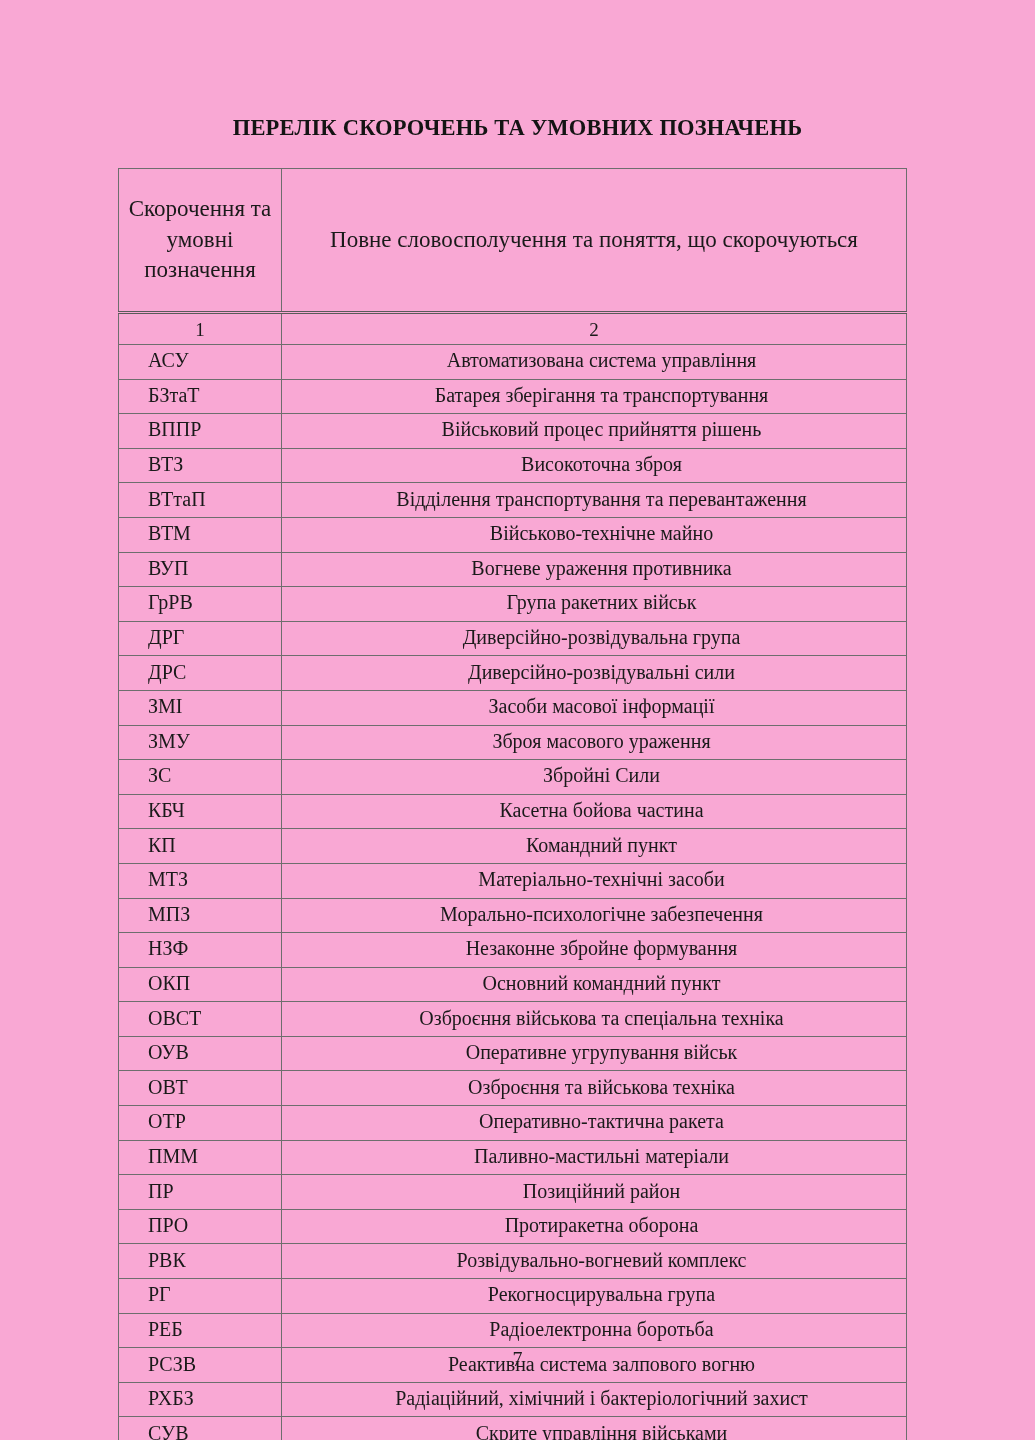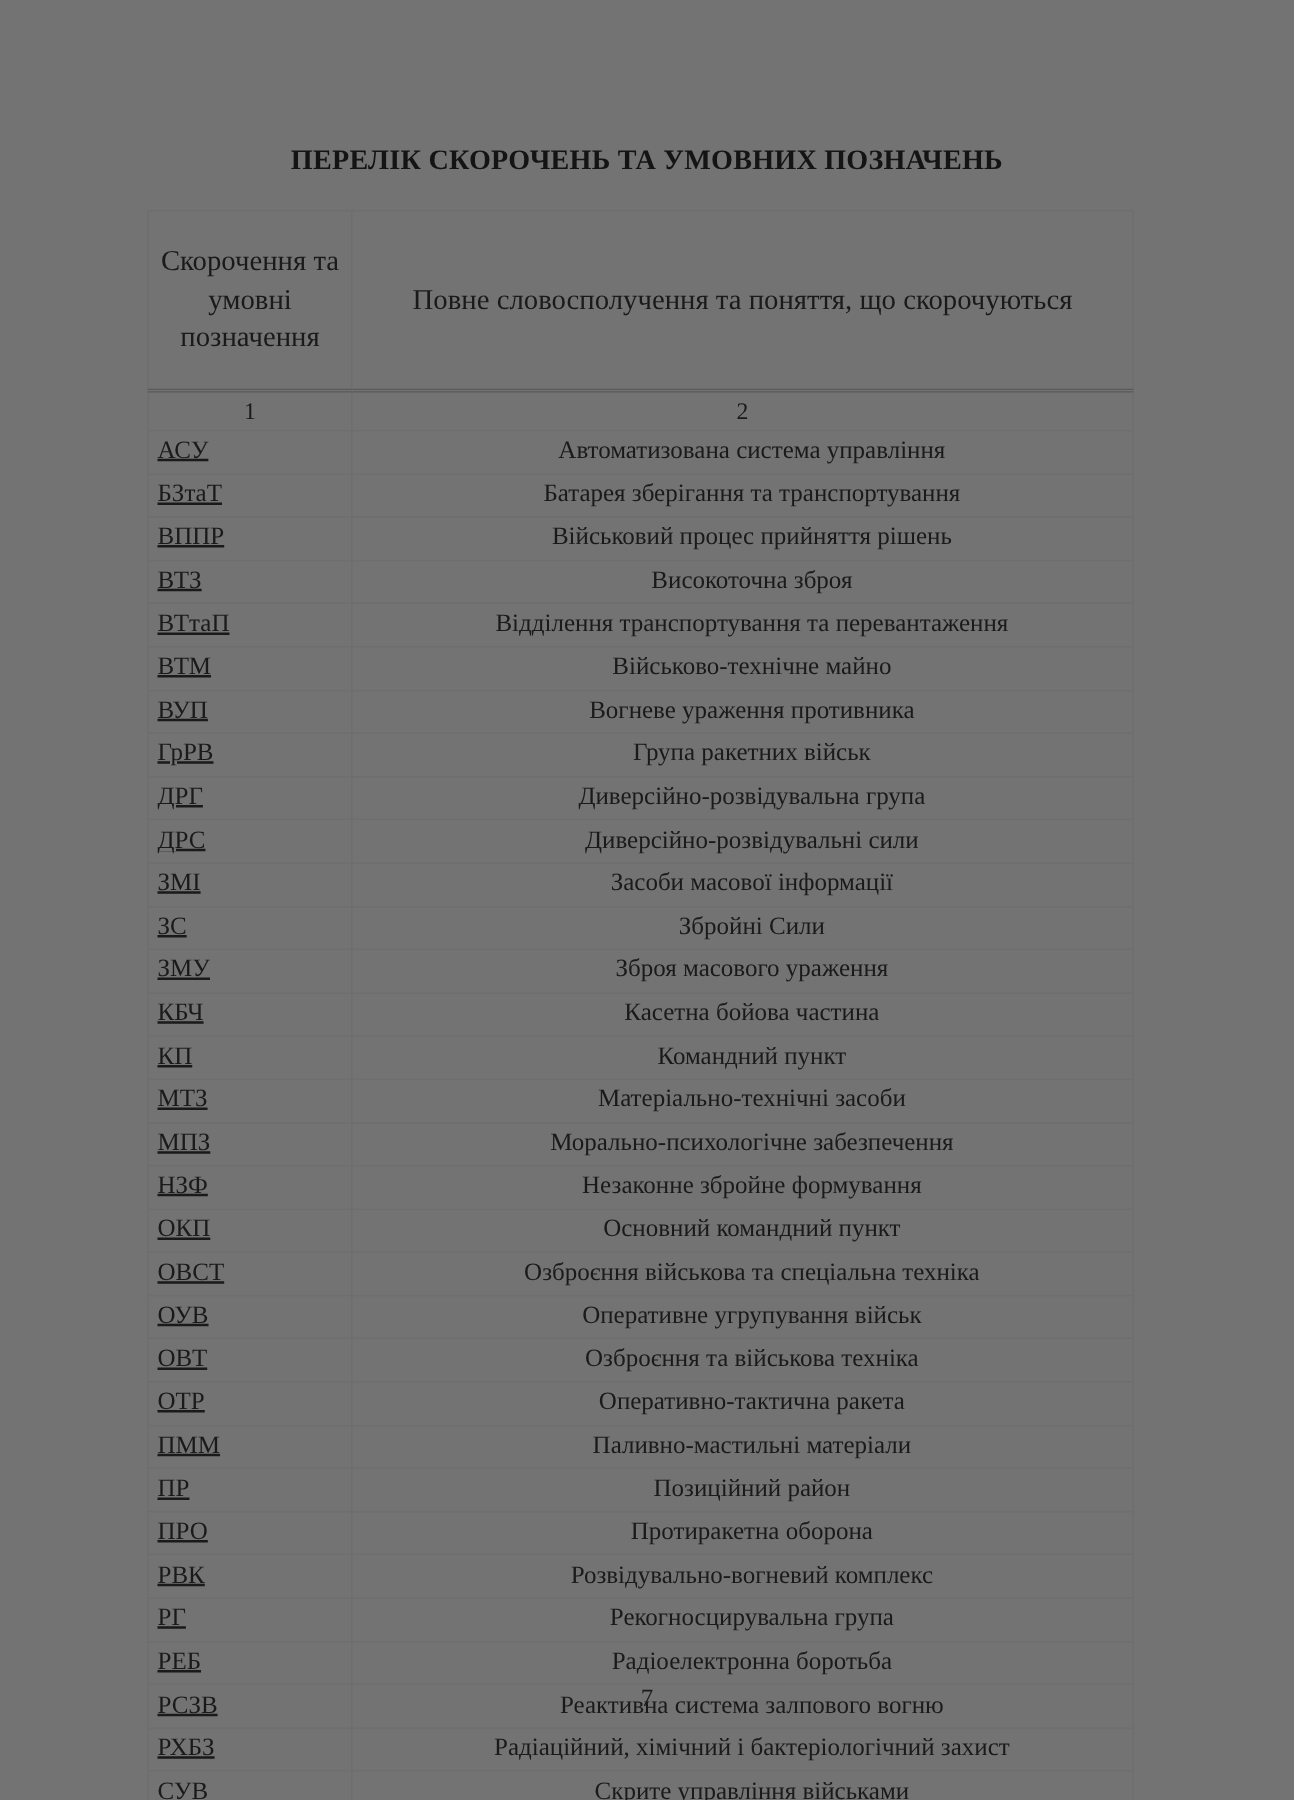--- a/index.html
+++ b/index.html
@@ -13,21 +13,21 @@
     height: 1440px;
     position: relative;
     font-family: "Liberation Serif", "DejaVu Serif", serif;
     color: #1a1a1a;
     overflow: hidden;
   }
 
   .page {
     position: absolute;
     inset: 0;
-    background: #737373;
+    background: #f9a8d4;
   }
 
   
   .doc-title {
     position: absolute;
     top: 114px;
     left: 0;
     width: 1035px;
     text-align: center;
     font-size: 22.5px;
@@ -87,24 +87,23 @@
   }
 
   
   tr.data-row td {
     height: 29.6px;
     line-height: 1.05;
     font-size: 20px;
     padding: 1px 0 3px 0;
   }
   tr.data-row td.cell-abbr {
-    padding-left: 7px;
+    padding-left: 29px;
     text-align: left;
     white-space: nowrap;
-    text-decoration: underline;
   }
   tr.data-row td.cell-full {
     padding-left: 15px;
     text-align: center;
     white-space: nowrap;
   }
 
   
   .page-number {
     position: absolute;
@@ -178,26 +177,26 @@
           </tr>
           <tr class="data-row">
             <td class="cell-abbr">ДРС</td>
             <td class="cell-full">Диверсійно-розвідувальні сили</td>
           </tr>
           <tr class="data-row">
             <td class="cell-abbr">ЗМІ</td>
             <td class="cell-full">Засоби масової інформації</td>
           </tr>
           <tr class="data-row">
+            <td class="cell-abbr">ЗМУ</td>
+            <td class="cell-full">Зброя масового ураження</td>
+          </tr>
+          <tr class="data-row">
             <td class="cell-abbr">ЗС</td>
             <td class="cell-full">Збройні Сили</td>
-          </tr>
-          <tr class="data-row">
-            <td class="cell-abbr">ЗМУ</td>
-            <td class="cell-full">Зброя масового ураження</td>
           </tr>
           <tr class="data-row">
             <td class="cell-abbr">КБЧ</td>
             <td class="cell-full">Касетна бойова частина</td>
           </tr>
           <tr class="data-row">
             <td class="cell-abbr">КП</td>
             <td class="cell-full">Командний пункт</td>
           </tr>
           <tr class="data-row">

